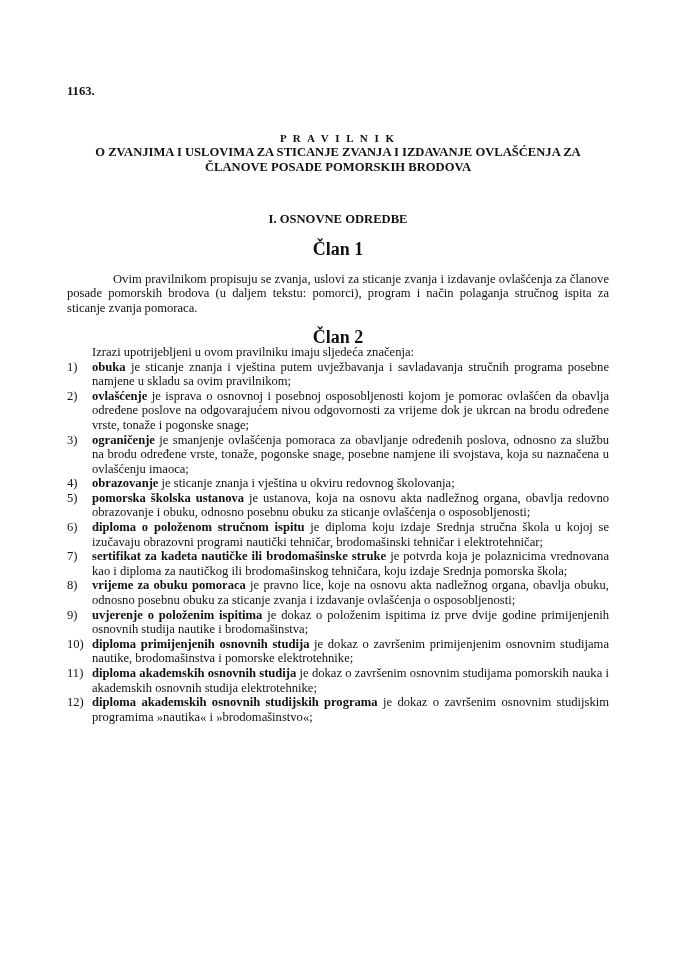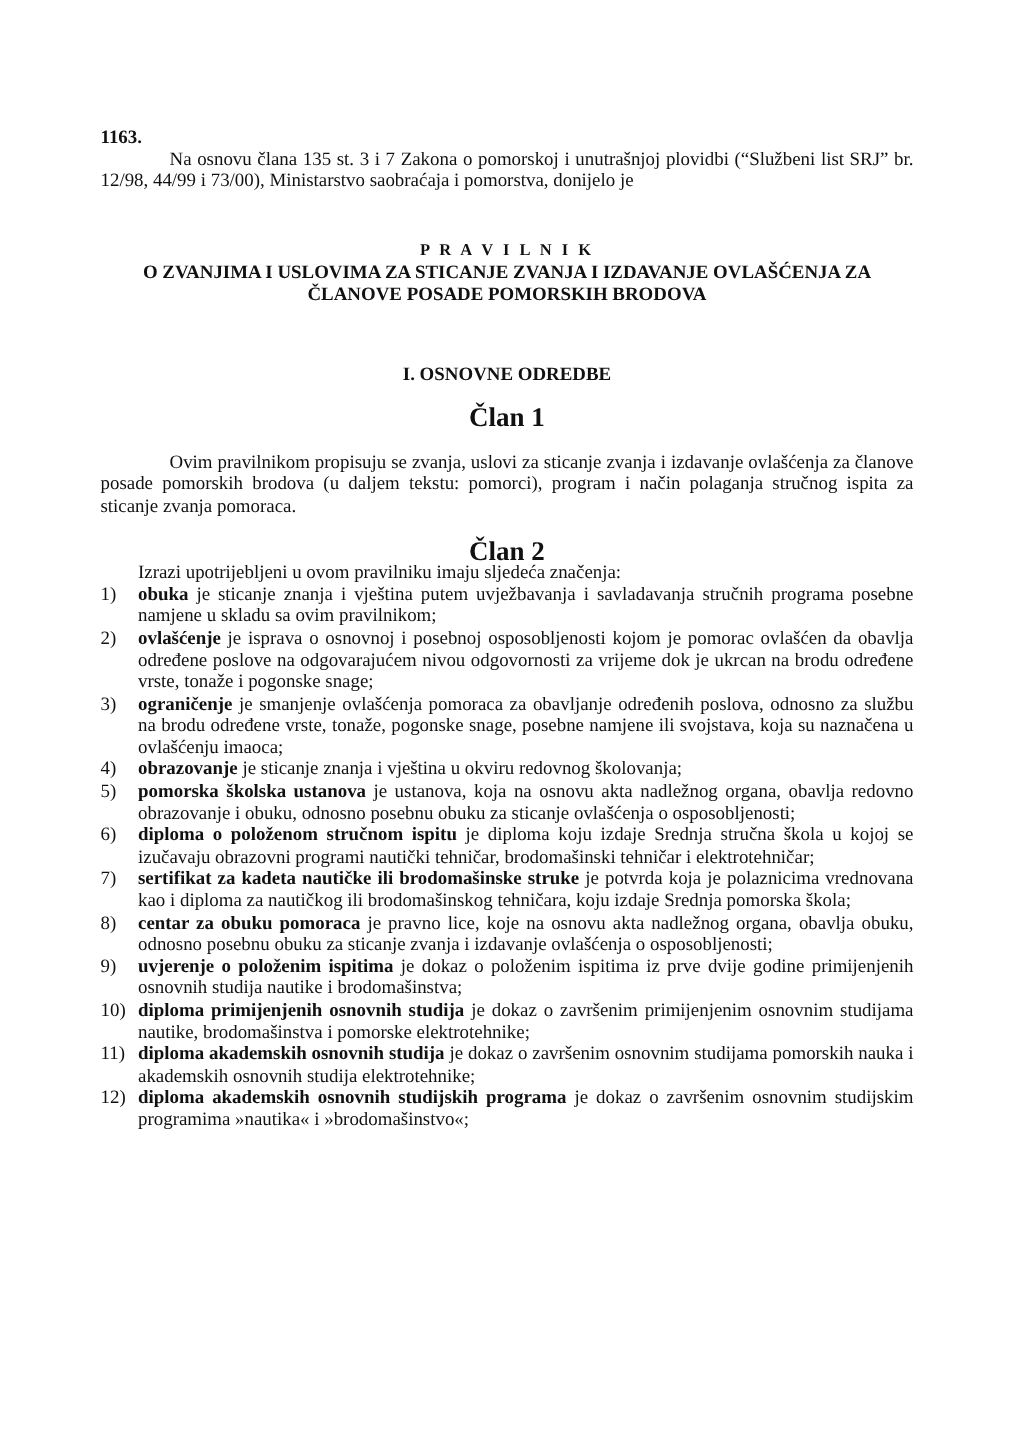--- a/index.html
+++ b/index.html
@@ -16,21 +16,20 @@
   ol.defs { list-style: none; margin: 0; padding: 0; }
   ol.defs li { position: relative; padding-left: 25px; text-align: justify; }
   ol.defs li .n { position: absolute; left: 0; top: 0; }
   b { font-weight: bold; }
 </style>
 </head>
 <body>
 
 <div class="page">
   <div class="num">1163.</div>
-  <div class="just indent">Na osnovu člana 135 st. 3 i 7 Zakona o pomorskoj i unutrašnjoj plovidbi (“Službeni list SRJ” br. 12/98, 44/99 i 73/00), Ministarstvo saobraćaja i pomorstva, donijelo je</div>
 
   <div style="height:32px"></div>
   <div class="center title1">P R A V I L N I K</div>
   <div class="center" style="padding:0 0px;">O ZVANJIMA I USLOVIMA ZA STICANJE ZVANJA I IZDAVANJE OVLAŠĆENJA ZA ČLANOVE POSADE POMORSKIH BRODOVA</div>
 
   <div style="height:14px"></div>
   <div class="center sec">I. OSNOVNE ODREDBE</div>
 
   <div style="height:15px"></div>
   <div class="center clan">Član 1</div>
@@ -42,19 +41,19 @@
   <div style="padding-left:25px">Izrazi upotrijebljeni u ovom pravilniku imaju sljedeća značenja:</div>
 
   <ol class="defs">
     <li><span class="n">1)</span><b>obuka</b><span> je sticanje znanja i vještina putem uvježbavanja i savladavanja stručnih programa posebne namjene u skladu sa ovim pravilnikom;</span></li>
     <li><span class="n">2)</span><b>ovlašćenje</b><span> je isprava o osnovnoj i posebnoj osposobljenosti kojom je pomorac ovlašćen da obavlja određene poslove na odgovarajućem nivou odgovornosti za vrijeme dok je ukrcan na brodu određene vrste, tonaže i pogonske snage;</span></li>
     <li><span class="n">3)</span><b>ograničenje</b><span> je smanjenje ovlašćenja pomoraca za obavljanje određenih poslova, odnosno za službu na brodu određene vrste, tonaže, pogonske snage, posebne namjene ili svojstava, koja su naznačena u ovlašćenju imaoca;</span></li>
     <li><span class="n">4)</span><b>obrazovanje</b><span> je sticanje znanja i vještina u okviru redovnog školovanja;</span></li>
     <li><span class="n">5)</span><b>pomorska školska ustanova</b><span> je ustanova, koja na osnovu akta nadležnog organa, obavlja redovno obrazovanje i obuku, odnosno posebnu obuku za sticanje ovlašćenja o osposobljenosti;</span></li>
     <li><span class="n">6)</span><b>diploma o položenom stručnom ispitu</b><span> je diploma koju izdaje Srednja stručna škola u kojoj se izučavaju obrazovni programi nautički tehničar, brodomašinski tehničar i elektrotehničar;</span></li>
     <li><span class="n">7)</span><b>sertifikat za kadeta nautičke ili brodomašinske struke</b><span> je potvrda koja je polaznicima vrednovana kao i diploma za nautičkog ili brodomašinskog tehničara, koju izdaje Srednja pomorska škola;</span></li>
-    <li><span class="n">8)</span><b>centar za obuku pomoraca</b><span> je pravno lice, koje na osnovu akta nadležnog organa, obavlja obuku, odnosno posebnu obuku za sticanje zvanja i izdavanje ovlašćenja o osposobljenosti;</span></li>
+    <li><span class="n">8)</span><b>vrijeme za obuku pomoraca</b><span> je pravno lice, koje na osnovu akta nadležnog organa, obavlja obuku, odnosno posebnu obuku za sticanje zvanja i izdavanje ovlašćenja o osposobljenosti;</span></li>
     <li><span class="n">9)</span><b>uvjerenje o položenim ispitima</b><span> je dokaz o položenim ispitima iz prve dvije godine primijenjenih osnovnih studija nautike i brodomašinstva;</span></li>
     <li><span class="n">10)</span><b>diploma primijenjenih osnovnih studija</b><span> je dokaz o završenim primijenjenim osnovnim studijama nautike, brodomašinstva i pomorske elektrotehnike;</span></li>
     <li><span class="n">11)</span><b>diploma akademskih osnovnih studija</b><span> je dokaz o završenim osnovnim studijama pomorskih nauka i akademskih osnovnih studija elektrotehnike;</span></li>
     <li><span class="n">12)</span><b>diploma akademskih osnovnih studijskih programa</b><span> je dokaz o završenim osnovnim studijskim programima »nautika« i »brodomašinstvo«;</span></li>
   </ol>
 </div>
 
 </body></html>

